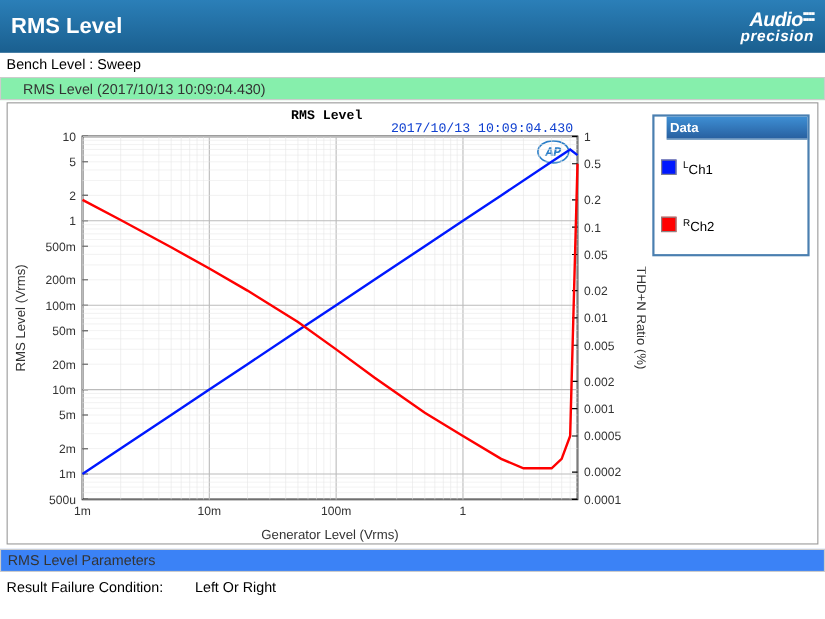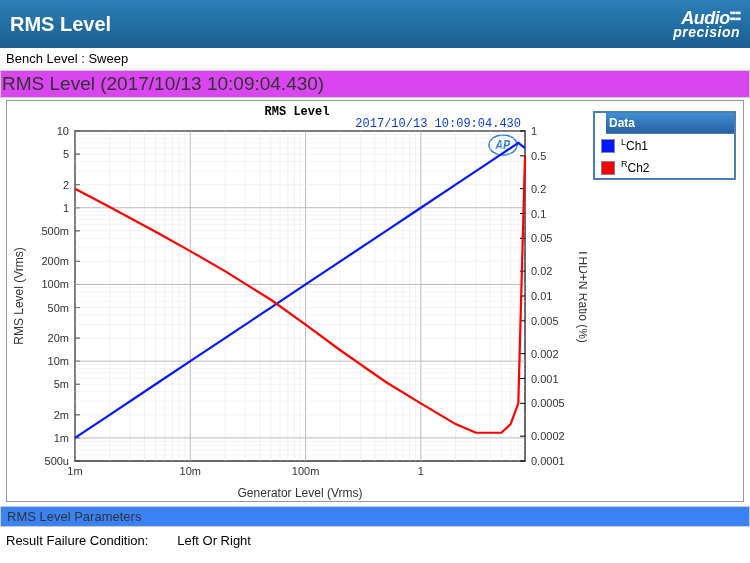--- a/index.html
+++ b/index.html
@@ -31,24 +31,24 @@
   .logo .l1 { font-style: italic; font-weight: bold; font-size: 18px; letter-spacing:-0.5px;}
   .logo .l2 { font-style: italic; font-weight: bold; font-size: 14px; letter-spacing:0.5px;}
   .dots { display:inline-block; font-size:10px; line-height:6px; vertical-align:top; letter-spacing:-1px;}
   .info-lines {
     padding: 2px 6px 0 6px;
     font-size: 13px;
     color: #000;
   }
   .info-lines div { line-height: 1.4; }
   .section-label {
-    background: #d946ef;
+    background: #86efac;
     border: 1px solid #ccc;
-    padding: 2px 1px;
-    font-size: 19px;
+    padding: 2px 20px;
+    font-size: 13px;
     color: #333;
     margin-top: 2px;
   }
   .chart-container {
     position: relative;
     border: 1px solid #999;
     margin: 2px 6px 0 6px;
     height: 402px;
     background: #fff;
     display: flex;
@@ -69,22 +69,22 @@
   .legend-header {
     background: linear-gradient(to bottom,#3e8fd4,#2860a0);
     color: #fff;
     font-weight: bold;
     padding: 3px;
     border-bottom: 1px solid #4a7fb0;
     margin-left: 11px;
   }
   .legend-row {
     display: flex;
-    align-items: flex-end;
-    padding: 3px 6px;
+    align-items: flex-start;
+    padding: 18px 6px;
     gap: 6px;
   }
   .swatch {
     width: 14px; height: 14px; border:1px solid #888;
   }
   .ch-sup { font-size: 9px; vertical-align: super; }
   .footer-info {
     margin-top: 4px;
   }
   .params-label {

